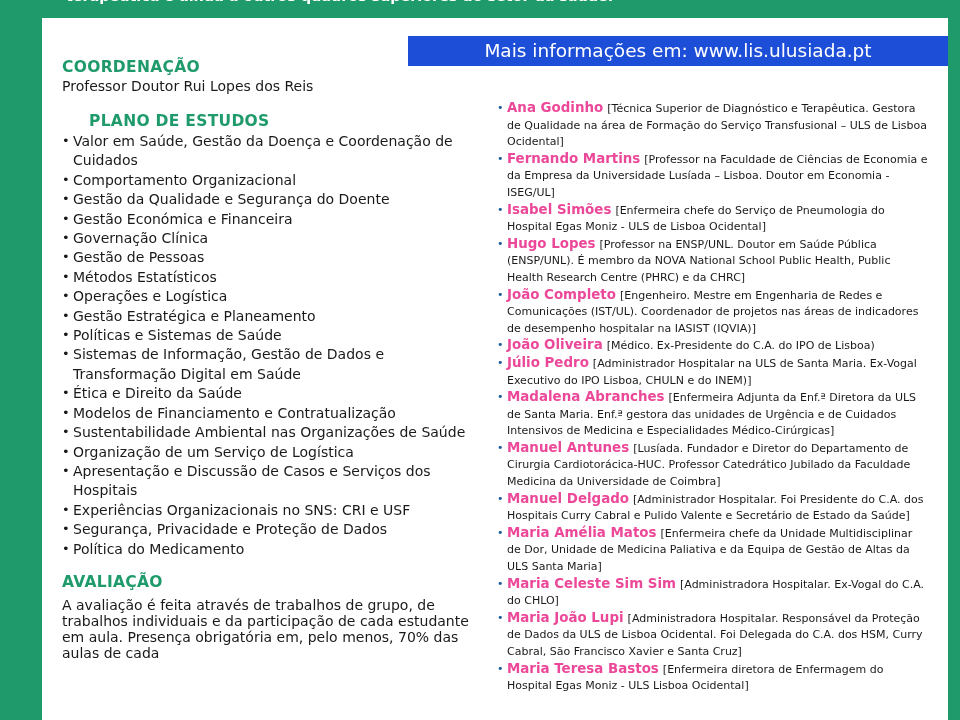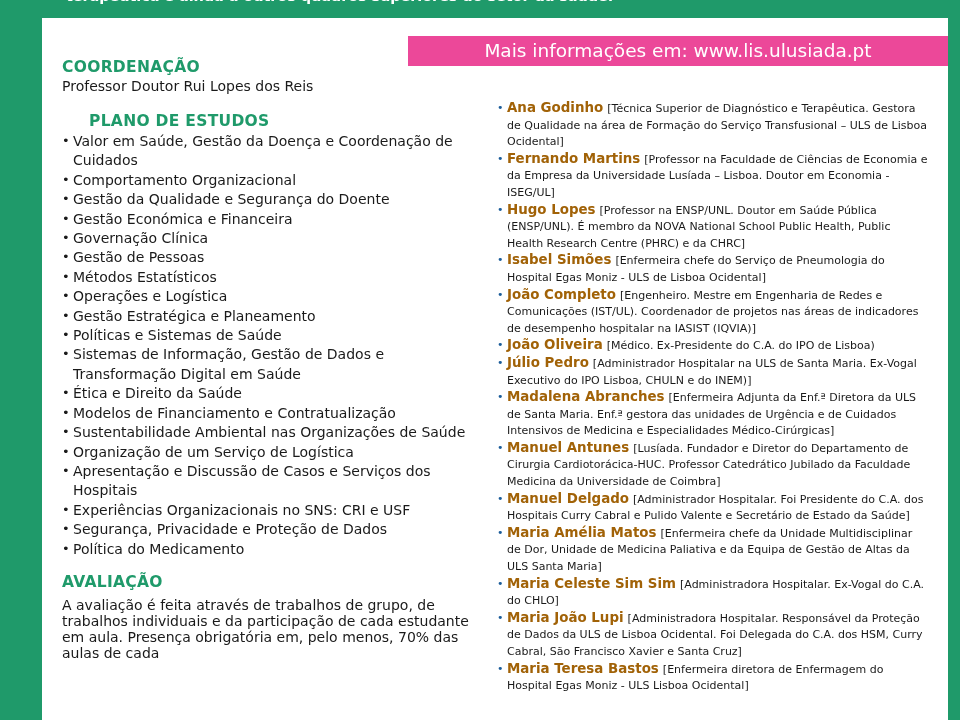--- a/index.html
+++ b/index.html
@@ -58,21 +58,21 @@
     white-space: nowrap;
     letter-spacing: -0.1px;
   }
   
   .info-banner {
     position: absolute;
     left: 408px;
     top: 36px;
     width: 540px;
     height: 30px;
-    background: #ec4899;
+    background: #1d4ed8;
   }
   .info-banner-text {
     color: #ffffff;
     font-size: 18.5px;
     text-align: center;
     line-height: 30px;
     white-space: nowrap;
   }
   
   .left-col {
@@ -145,21 +145,21 @@
   }
   .person:before {
     content: "\2022";
     position: absolute;
     left: 0;
     top: 0px;
     color: #1a5c9a;
     font-size: 11px;
   }
   .person .pname {
-    color: #a16207;
+    color: #ec4899;
     font-weight: bold;
     font-size: 13.4px;
   }
   .person .pdesc {
     color: #1a1a1a;
     font-size: 11px;
   }
 </style>
 </head>
 <body>
@@ -204,22 +204,22 @@
       <li>Política do Medicamento</li>
     </ul>
 
     <div class="section-title aval-title">AVALIAÇÃO</div>
     <div class="aval-text">A avaliação é feita através de trabalhos de grupo, de trabalhos individuais e da participação de cada estudante em aula. Presença obrigatória em, pelo menos, 70% das aulas de cada</div>
   </div>
 
   <div class="right-col">
     <div class="person"><span class="pname">Ana Godinho</span> <span class="pdesc">[Técnica Superior de Diagnóstico e Terapêutica. Gestora de Qualidade na área de Formação do Serviço Transfusional – ULS de Lisboa Ocidental]</span></div>
     <div class="person"><span class="pname">Fernando Martins</span> <span class="pdesc">[Professor na Faculdade de Ciências de Economia e da Empresa da Universidade Lusíada – Lisboa. Doutor em Economia - ISEG/UL]</span></div>
+    <div class="person"><span class="pname">Isabel Simões</span> <span class="pdesc">[Enfermeira chefe do Serviço de Pneumologia do Hospital Egas Moniz - ULS de Lisboa Ocidental]</span></div>
     <div class="person"><span class="pname">Hugo Lopes</span> <span class="pdesc">[Professor na ENSP/UNL. Doutor em Saúde Pública (ENSP/UNL). É membro da NOVA National School Public Health, Public Health Research Centre (PHRC) e da CHRC]</span></div>
-    <div class="person"><span class="pname">Isabel Simões</span> <span class="pdesc">[Enfermeira chefe do Serviço de Pneumologia do Hospital Egas Moniz - ULS de Lisboa Ocidental]</span></div>
     <div class="person"><span class="pname">João Completo</span> <span class="pdesc">[Engenheiro. Mestre em Engenharia de Redes e Comunicações (IST/UL). Coordenador de projetos nas áreas de indicadores de desempenho hospitalar na IASIST (IQVIA)]</span></div>
     <div class="person"><span class="pname">João Oliveira</span> <span class="pdesc">[Médico. Ex-Presidente do C.A. do IPO de Lisboa)</span></div>
     <div class="person"><span class="pname">Júlio Pedro</span> <span class="pdesc">[Administrador Hospitalar na ULS de Santa Maria. Ex-Vogal Executivo do IPO Lisboa, CHULN e do INEM)]</span></div>
     <div class="person"><span class="pname">Madalena Abranches</span> <span class="pdesc">[Enfermeira Adjunta da Enf.ª Diretora da ULS de Santa Maria. Enf.ª gestora das unidades de Urgência e de Cuidados Intensivos de Medicina e Especialidades Médico-Cirúrgicas]</span></div>
     <div class="person"><span class="pname">Manuel Antunes</span> <span class="pdesc">[Lusíada. Fundador e Diretor do Departamento de Cirurgia Cardiotorácica-HUC. Professor Catedrático Jubilado da Faculdade Medicina da Universidade de Coimbra]</span></div>
     <div class="person"><span class="pname">Manuel Delgado</span> <span class="pdesc">[Administrador Hospitalar. Foi Presidente do C.A. dos Hospitais Curry Cabral e Pulido Valente e Secretário de Estado da Saúde]</span></div>
     <div class="person"><span class="pname">Maria Amélia Matos</span> <span class="pdesc">[Enfermeira chefe da Unidade Multidisciplinar de Dor, Unidade de Medicina Paliativa e da Equipa de Gestão de Altas da ULS Santa Maria]</span></div>
     <div class="person"><span class="pname">Maria Celeste Sim Sim</span> <span class="pdesc">[Administradora Hospitalar. Ex-Vogal do C.A. do CHLO]</span></div>
     <div class="person"><span class="pname">Maria João Lupi</span> <span class="pdesc">[Administradora Hospitalar. Responsável da Proteção de Dados da ULS de Lisboa Ocidental. Foi Delegada do C.A. dos HSM, Curry Cabral, São Francisco Xavier e Santa Cruz]</span></div>
     <div class="person"><span class="pname">Maria Teresa Bastos</span> <span class="pdesc">[Enfermeira diretora de Enfermagem do Hospital Egas Moniz - ULS Lisboa Ocidental]</span></div>

